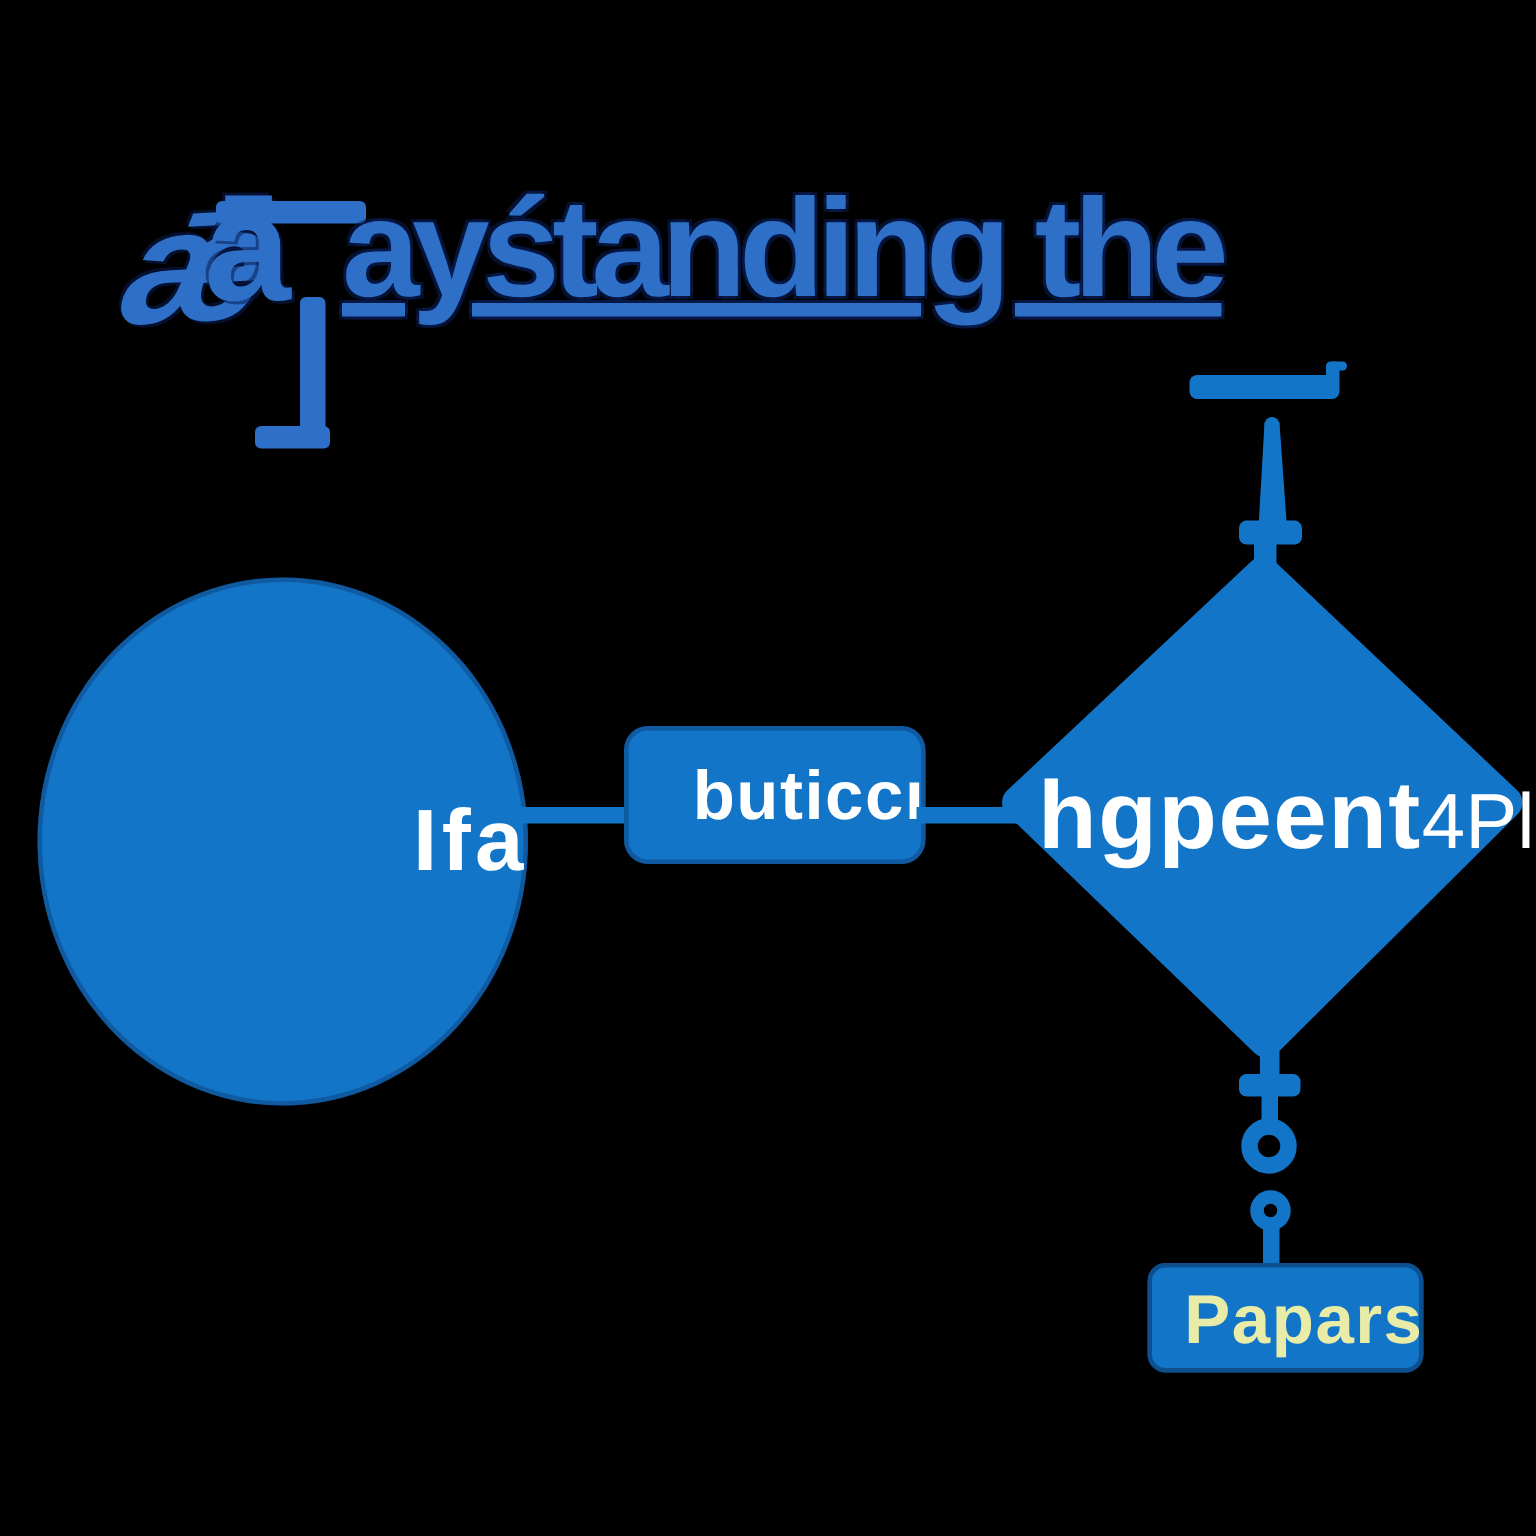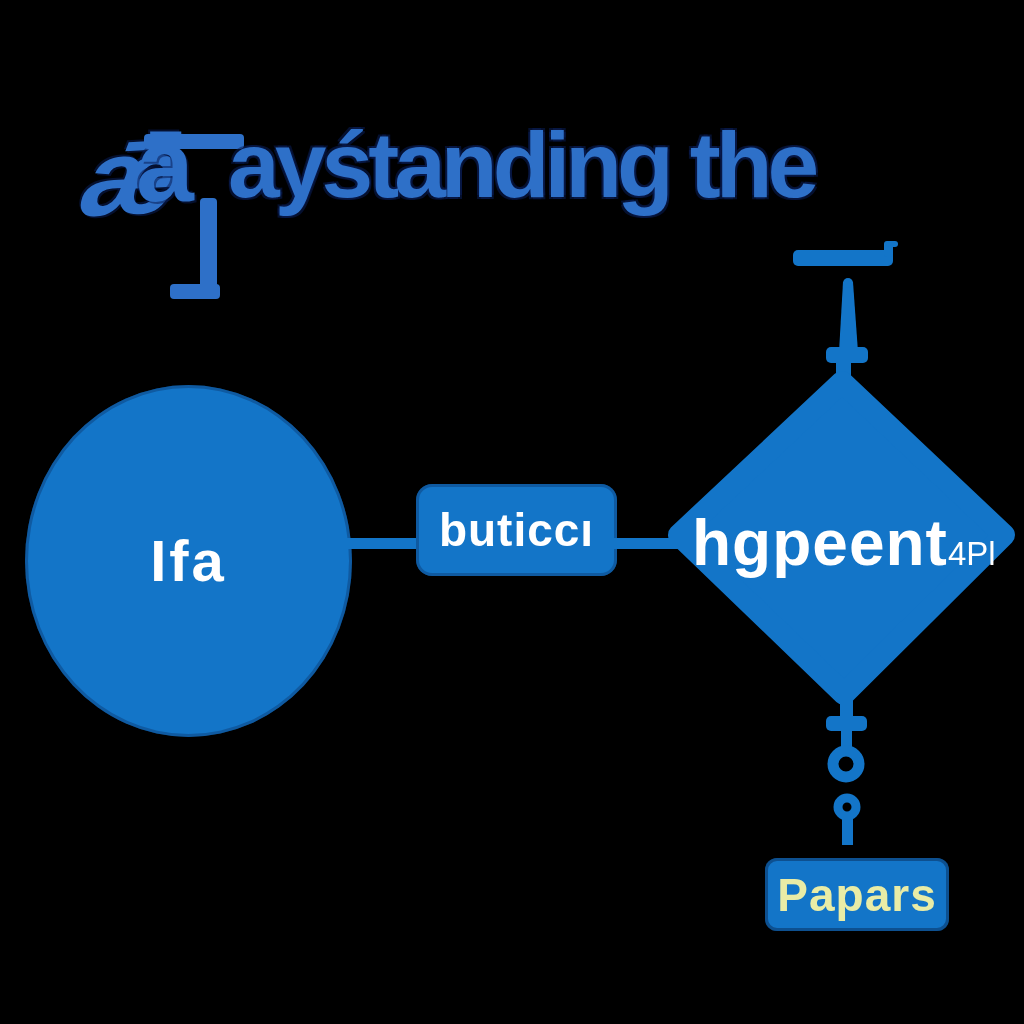--- a/index.html
+++ b/index.html
@@ -28,58 +28,58 @@
   .t-glyph{position:absolute;font-weight:700;color:var(--title-blue);
     text-shadow:2px 2px 0 var(--outline),-2px -2px 0 var(--outline);}
   .g1{left:56px;top:2px;font-size:108px;font-style:italic;transform:skewX(-14deg) rotate(-3deg);}
   .g2{left:108px;top:-6px;font-size:104px;}
   .t-bar{position:absolute;background:var(--title-blue);border-radius:4px;}
   .bar-top{left:116px;top:22px;width:100px;height:15px;}
   .bar-desc{left:172px;top:86px;width:17px;height:100px;}
   .bar-foot{left:142px;top:172px;width:50px;height:15px;}
   
   .node{position:absolute;display:flex;flex-direction:column;
-        align-items:center;justify-content:center;background:var(--shape-blue);
+        align-items:flex-end;justify-content:center;background:var(--shape-blue);
         color:var(--node-text);text-align:center;}
   .circle{left:25px;top:385px;width:327px;height:352px;border-radius:50%;
           box-shadow:inset 0 0 0 3px rgba(8,40,90,.35);}
   .circle .l1{font-size:58px;font-weight:700;letter-spacing:3px;line-height:1.0;}
   .circle .l2{font-size:68px;font-weight:700;letter-spacing:2px;line-height:1.15;}
   .rect{left:416px;top:484px;width:201px;height:92px;border-radius:16px;
         box-shadow:inset 0 0 0 3px rgba(8,40,90,.35);}
   .rect .lbl{font-size:46px;font-weight:700;letter-spacing:1px;}
   .conn{position:absolute;height:11px;background:var(--shape-blue);}
   .c1{left:340px;top:538px;width:82px;}
   .c2{left:611px;top:538px;width:84px;}
   .diamond-label{position:absolute;left:692px;top:506px;width:300px;
         text-align:center;color:var(--node-text);white-space:nowrap;}
   .diamond-label .main{font-size:64px;font-weight:700;letter-spacing:1px;}
-  .diamond-label .suffix{font-size:33px;font-weight:400;letter-spacing:0px;margin-top:16px;}
+  .diamond-label .suffix{font-size:52px;font-weight:400;letter-spacing:0px;margin-top:16px;}
   .outbox{left:765px;top:842px;width:184px;height:73px;border-radius:12px;
-        box-shadow:inset 0 0 0 3px rgba(5,25,60,.4);margin-top:16px;}
+        box-shadow:inset 0 0 0 3px rgba(5,25,60,.4);}
   .outbox .lbl{font-size:46px;font-weight:700;color:var(--output-text);letter-spacing:1px;}
   
   svg.deco{position:absolute;left:0;top:0;width:1024px;height:1024px;}
   .shape{fill:var(--shape-blue);}
   .shape-stroke{fill:var(--shape-blue);stroke:var(--shape-blue);
                 stroke-width:22px;stroke-linejoin:round;}
   .ring{fill:none;stroke:var(--shape-blue);}
 </style>
 </head>
 <body>
 
 <div class="canvas">
 
   <div class="title">
     <span class="t-glyph g1">ǣ</span>
     <span class="t-glyph g2">ā</span>
     <div class="t-bar bar-top"></div>
     <div class="t-bar bar-desc"></div>
     <div class="t-bar bar-foot"></div>
-    <span class="t-seg" style="left:200px;top:0;letter-spacing:-5px;">ayśtanding the</span>
+    <span class="t-seg" style="left:200px;top:0;letter-spacing:-5px;text-decoration:underline;">ayśtanding the</span>
   </div>
 
   <svg class="deco" viewBox="0 0 1024 1024">
 
     <rect class="shape" x="793" y="250" width="100" height="16" rx="5"></rect>
     <rect class="shape" x="884" y="241" width="9" height="16" rx="3"></rect>
     <rect class="shape" x="886" y="241" width="12" height="6" rx="3"></rect>
 
     <polygon class="shape" points="843,282 853,282 858,352 839,352"></polygon>
     <circle class="shape" cx="848" cy="283" r="5"></circle>

